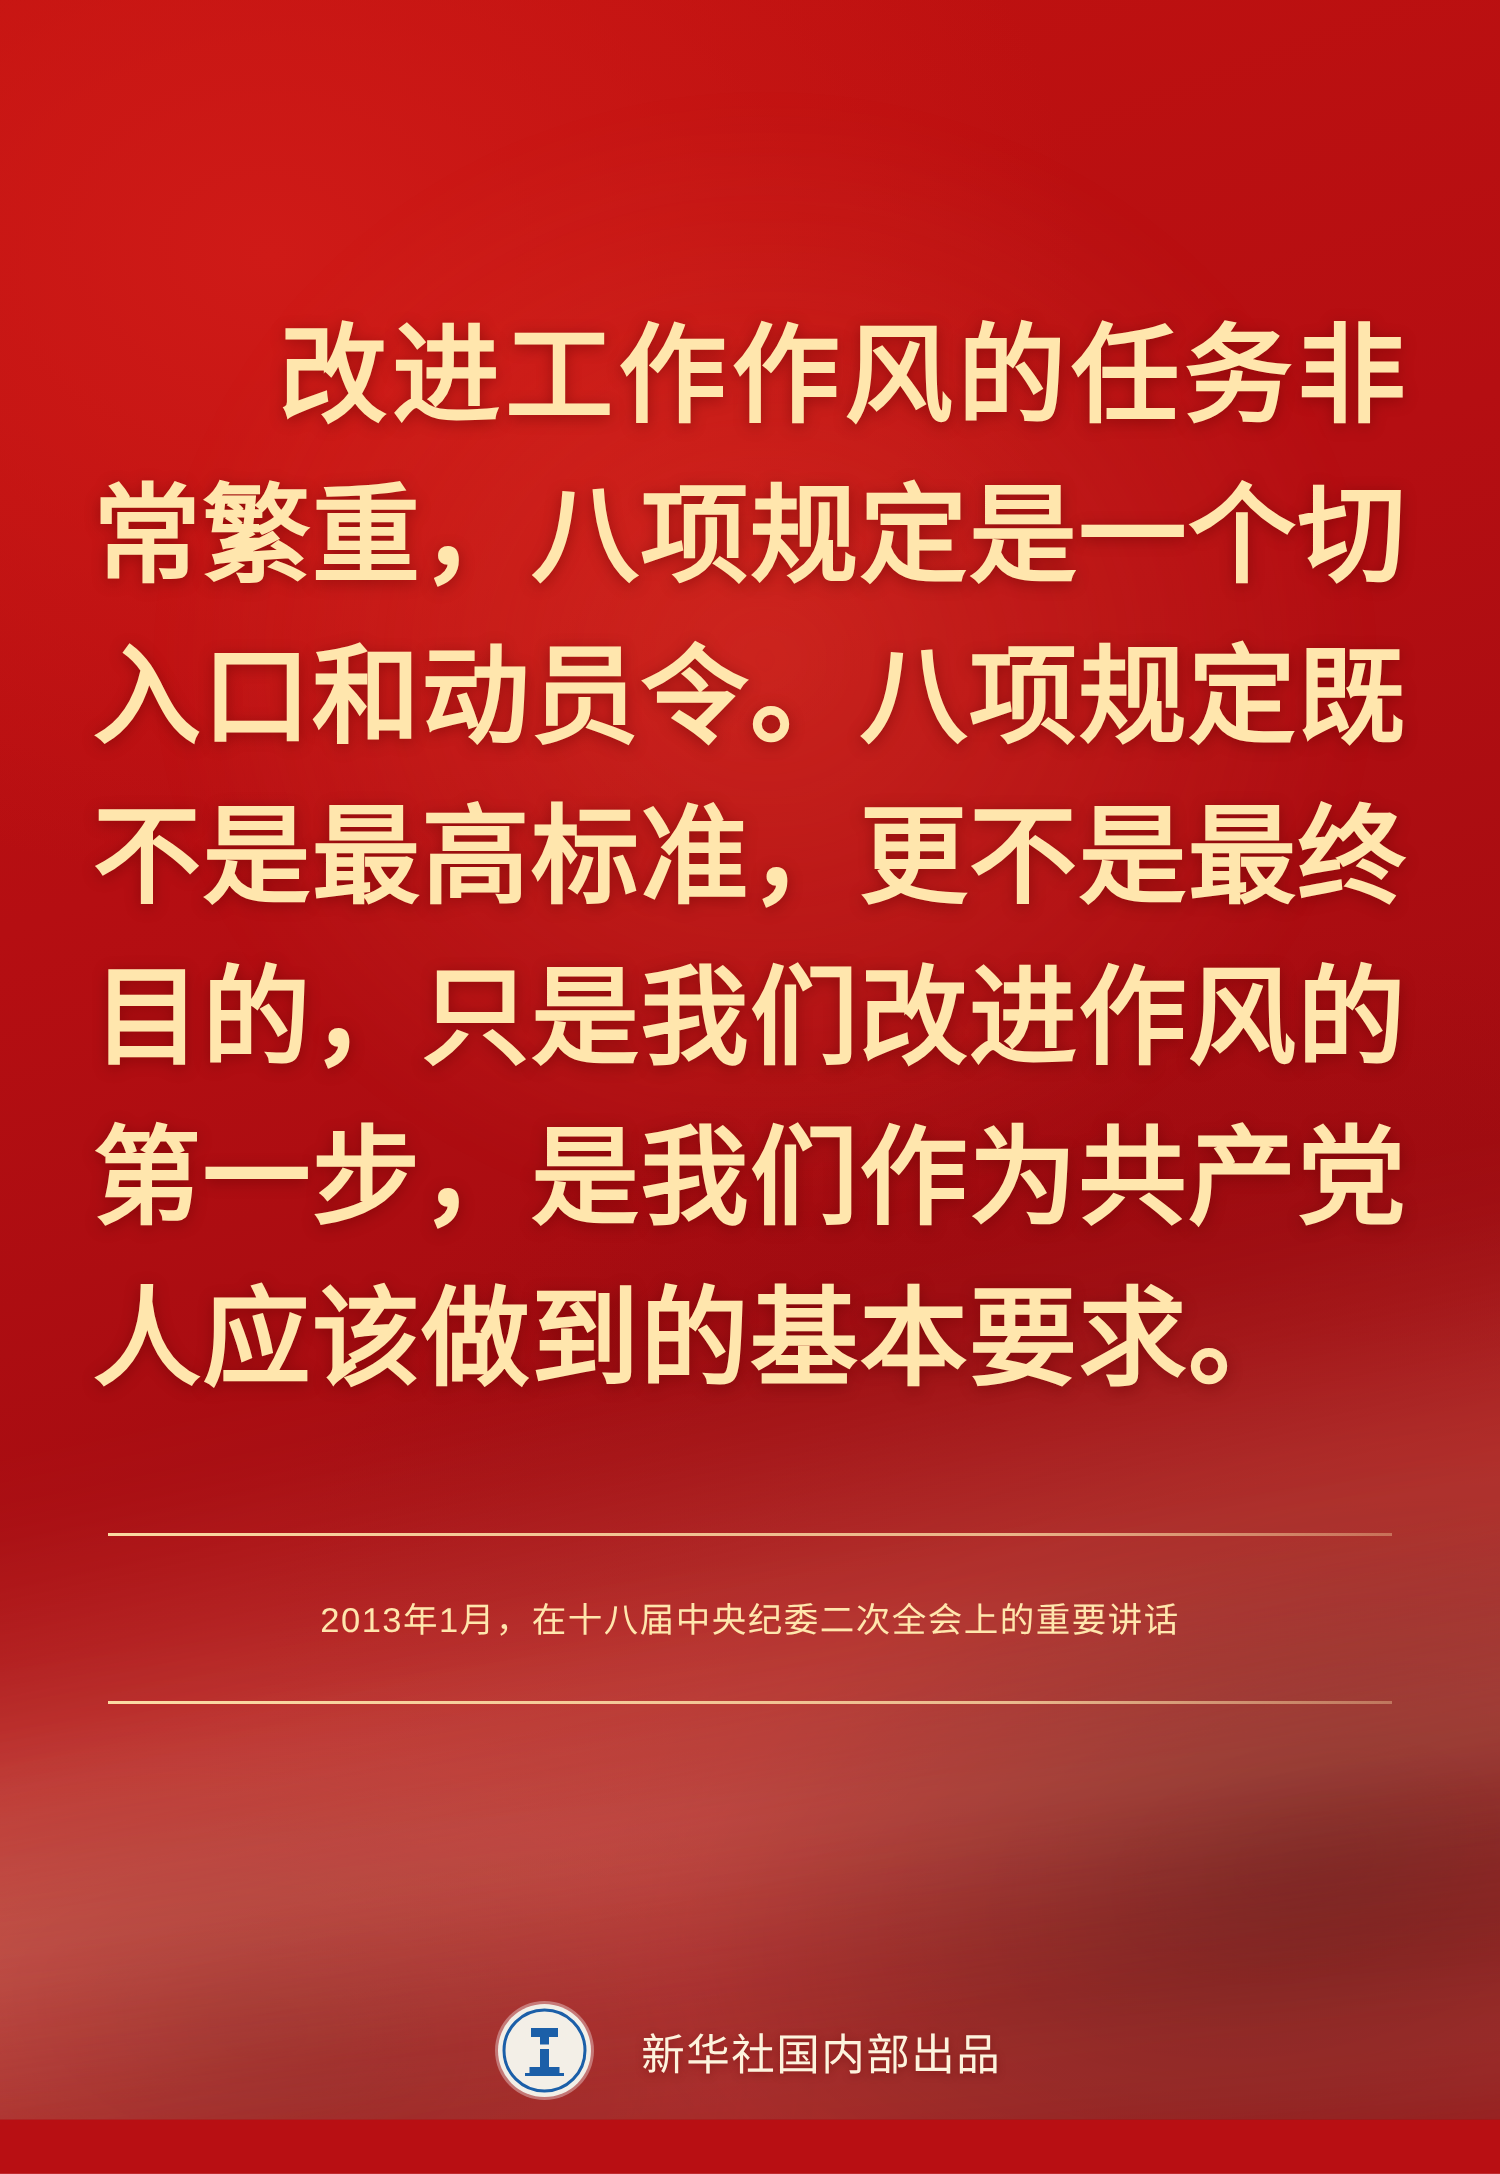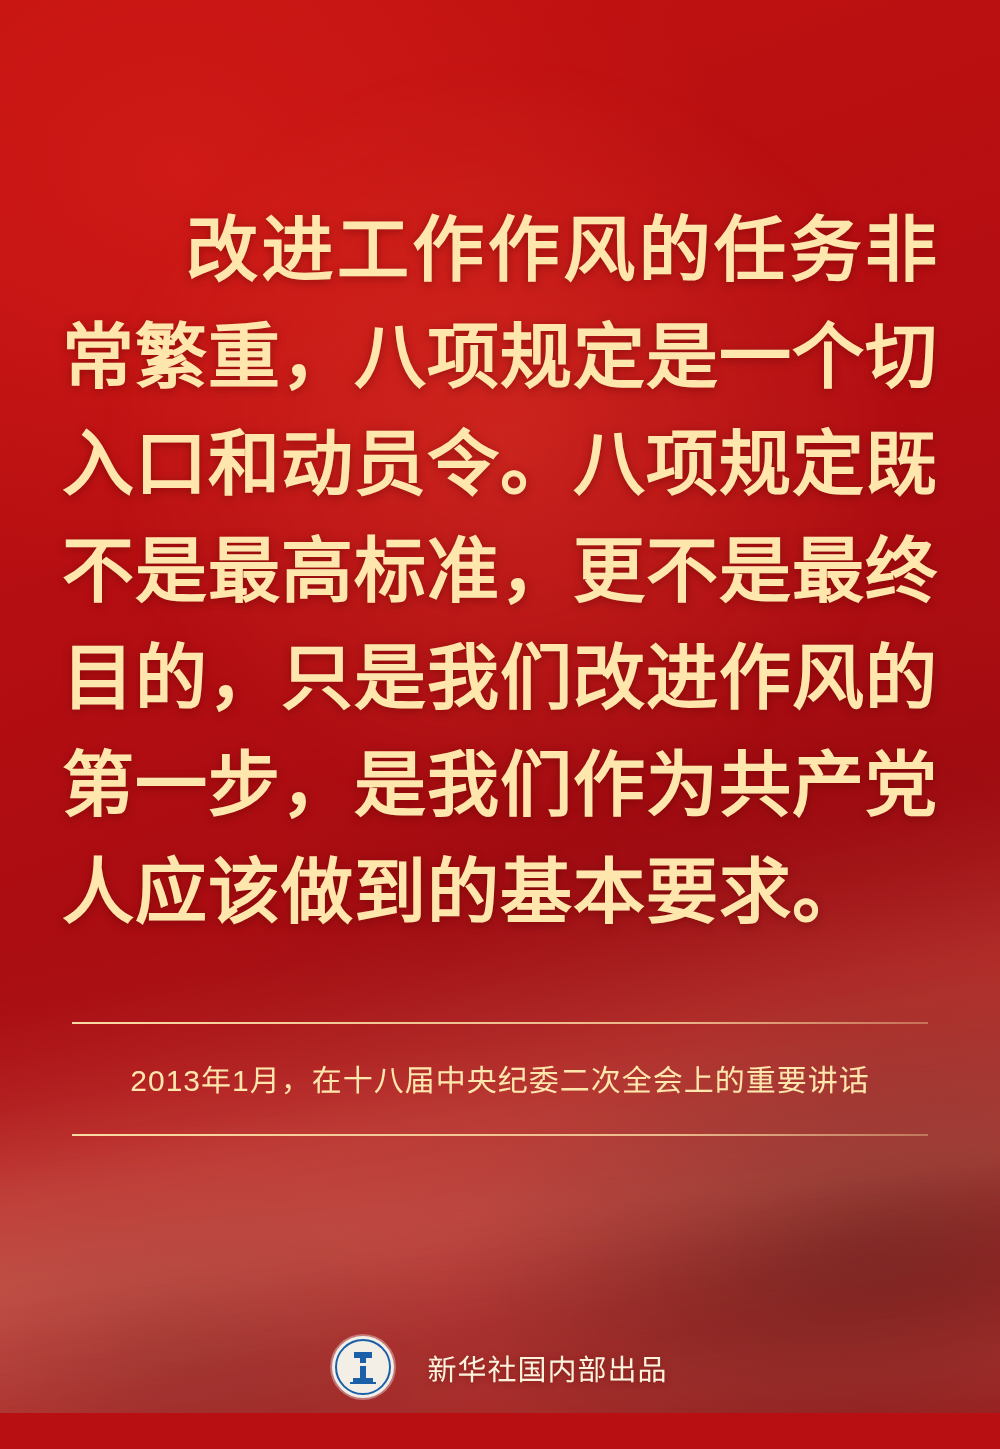--- a/index.html
+++ b/index.html
@@ -116,21 +116,21 @@
   .attribution {
     position: absolute;
     left: 72px;
     top: 1048px;
     width: 856px;
     height: 60px;
     display: flex;
     align-items: center;
     justify-content: center;
     font-family: "Liberation Sans", "DejaVu Sans", sans-serif;
-    font-size: 30px;
+    font-size: 23px;
     letter-spacing: 1px;
     color: #ffe6ad;
     white-space: nowrap;
   }
 
   .footer {
     position: absolute;
     left: 0;
     top: 1336px;
     width: 1000px;

